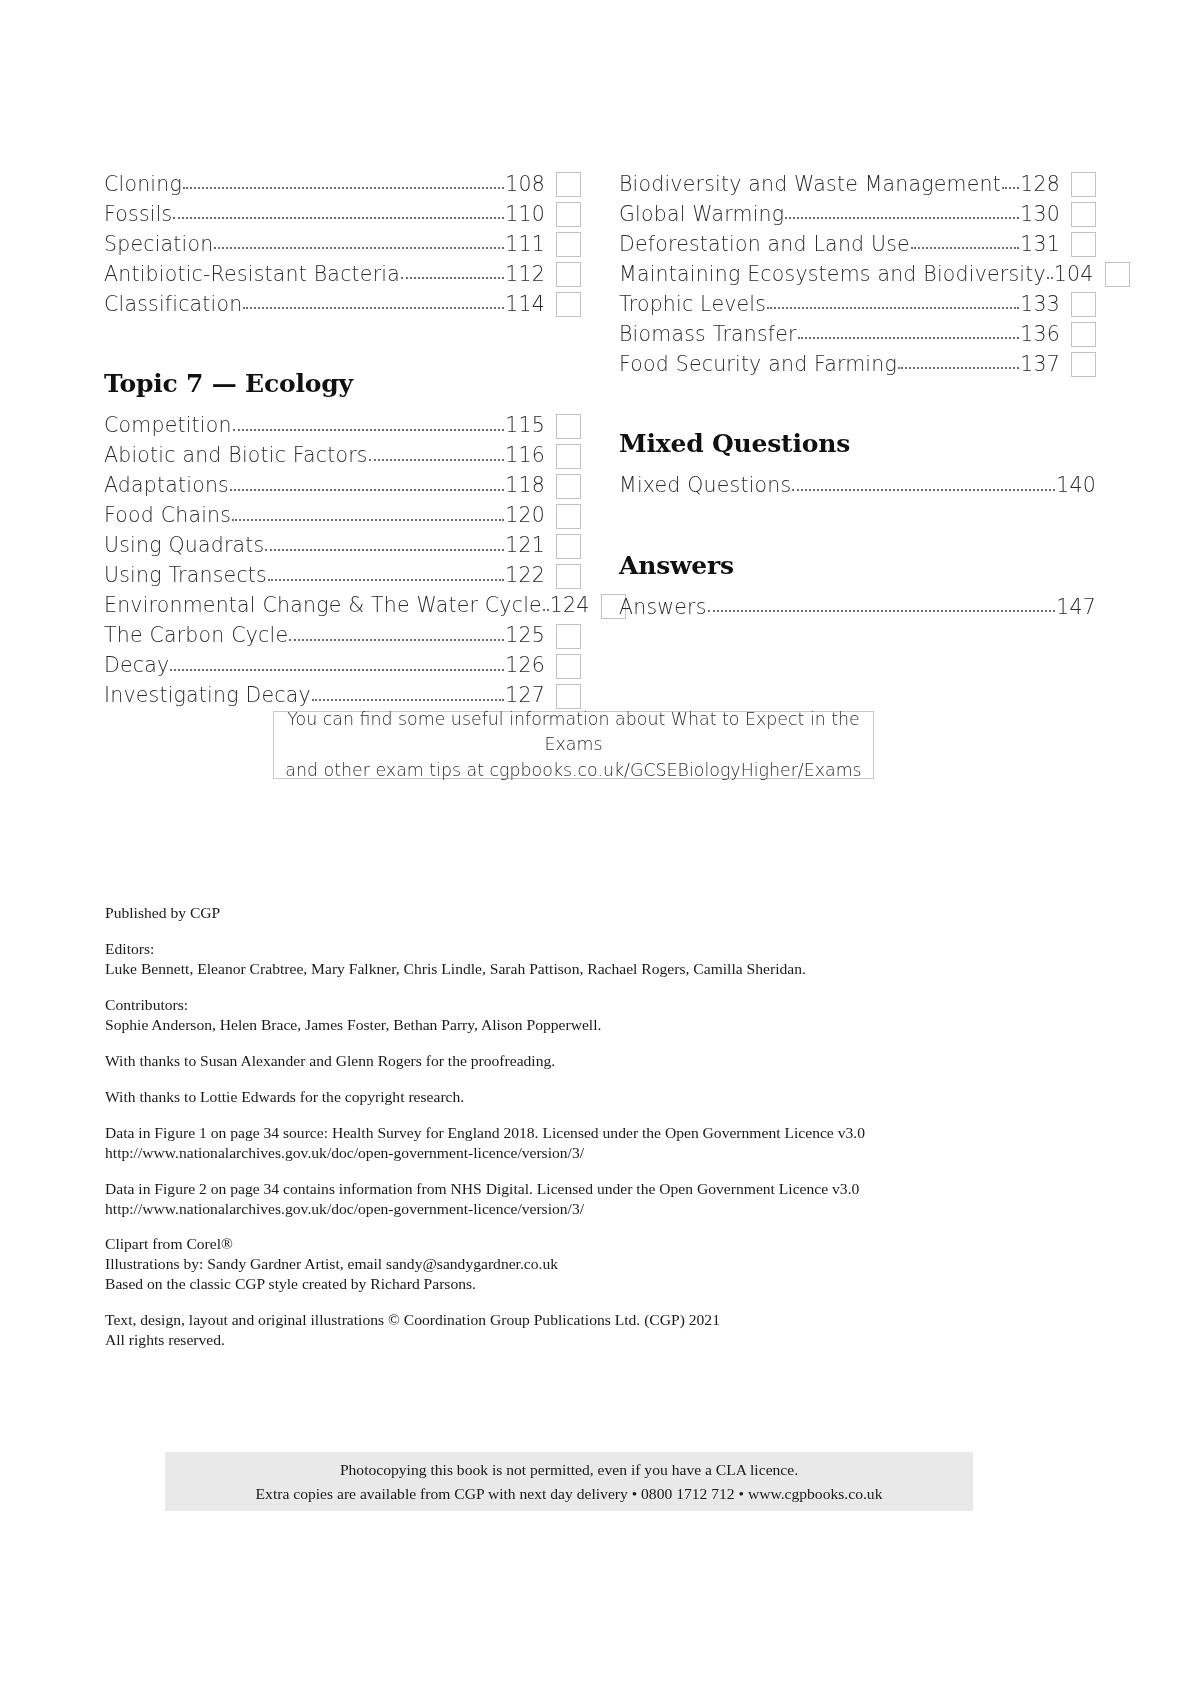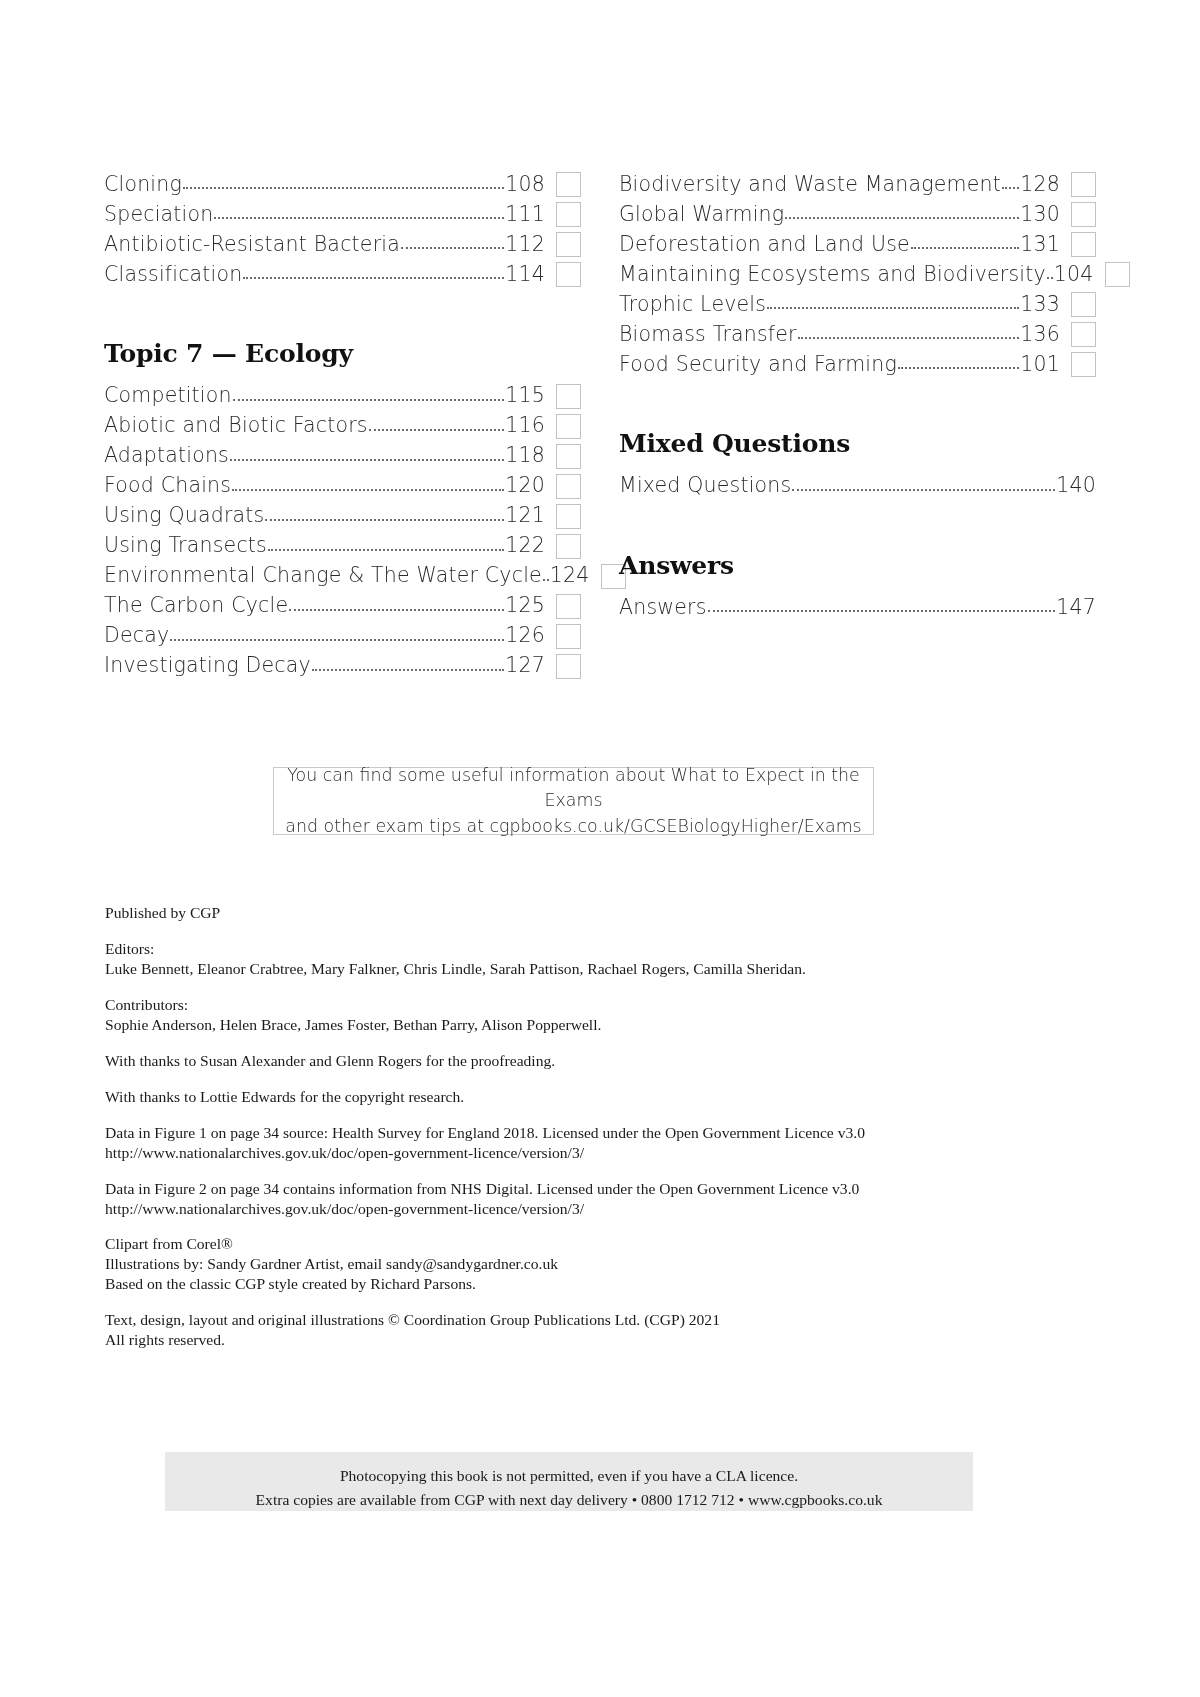--- a/index.html
+++ b/index.html
@@ -75,21 +75,21 @@
     margin-left: 11px;
     margin-bottom: 1px;
     flex: 0 0 auto;
   }
   .toc-row.nobox .toc-page { padding-right: 0; }
 
   
   #exam-box {
     position: absolute;
     left: 273px;
-    top: 767px;
+    top: 711px;
     width: 601px;
     height: 68px;
     border: 1.3px solid #c9c9c9;
     background: #fff;
     display: flex;
     flex-direction: column;
     align-items: center;
     justify-content: center;
     font-family: "DejaVu Sans", sans-serif;
     font-weight: 300;
@@ -118,21 +118,21 @@
   #footer-bar {
     position: absolute;
     left: 165px;
     top: 1452px;
     width: 808px;
     height: 59px;
     background: #e9e9e9;
     display: flex;
     flex-direction: column;
     align-items: center;
-    justify-content: flex-end;
+    justify-content: center;
     font-family: "Liberation Serif", serif;
     font-size: 15.6px;
     color: #1a1a1a;
     line-height: 1.5;
     text-align: center;
   }
 </style>
 </head>
 <body>
 
@@ -141,20 +141,26 @@
   <div class="toc-column">
 
     <div>
       <div class="toc-row">
         <span class="toc-title">Cloning</span>
         <span class="toc-dots"></span>
         <span class="toc-page">108</span>
         <span class="toc-box"></span>
       </div>
       <div class="toc-row">
+        <span class="toc-title">Fossils</span>
+        <span class="toc-dots"></span>
+        <span class="toc-page">110</span>
+        <span class="toc-box"></span>
+      </div>
+      <div class="toc-row">
         <span class="toc-title">Speciation</span>
         <span class="toc-dots"></span>
         <span class="toc-page">111</span>
         <span class="toc-box"></span>
       </div>
       <div class="toc-row">
         <span class="toc-title">Antibiotic-Resistant Bacteria</span>
         <span class="toc-dots"></span>
         <span class="toc-page">112</span>
         <span class="toc-box"></span>
@@ -271,21 +277,21 @@
       </div>
       <div class="toc-row">
         <span class="toc-title">Biomass Transfer</span>
         <span class="toc-dots"></span>
         <span class="toc-page">136</span>
         <span class="toc-box"></span>
       </div>
       <div class="toc-row">
         <span class="toc-title">Food Security and Farming</span>
         <span class="toc-dots"></span>
-        <span class="toc-page">101</span>
+        <span class="toc-page">137</span>
         <span class="toc-box"></span>
       </div>
     </div>
 
     <div class="heading-spacer-top"></div>
     <div class="toc-heading">Mixed Questions</div>
     <div class="heading-spacer-bottom"></div>
 
     <div>
       <div class="toc-row nobox">

